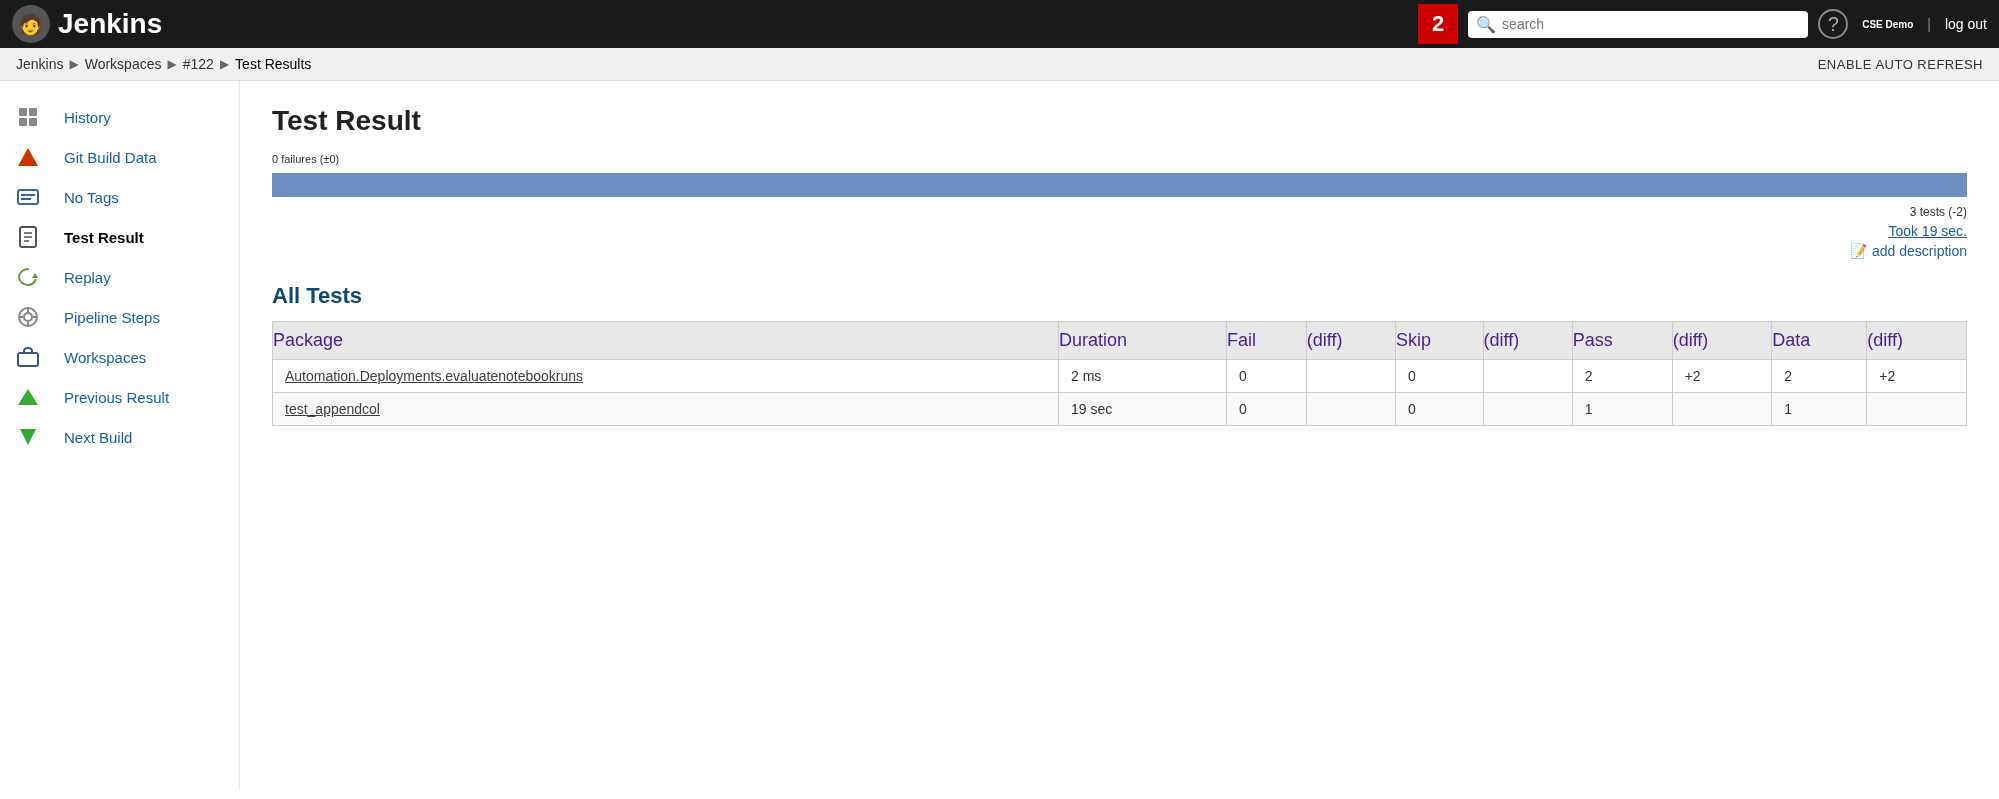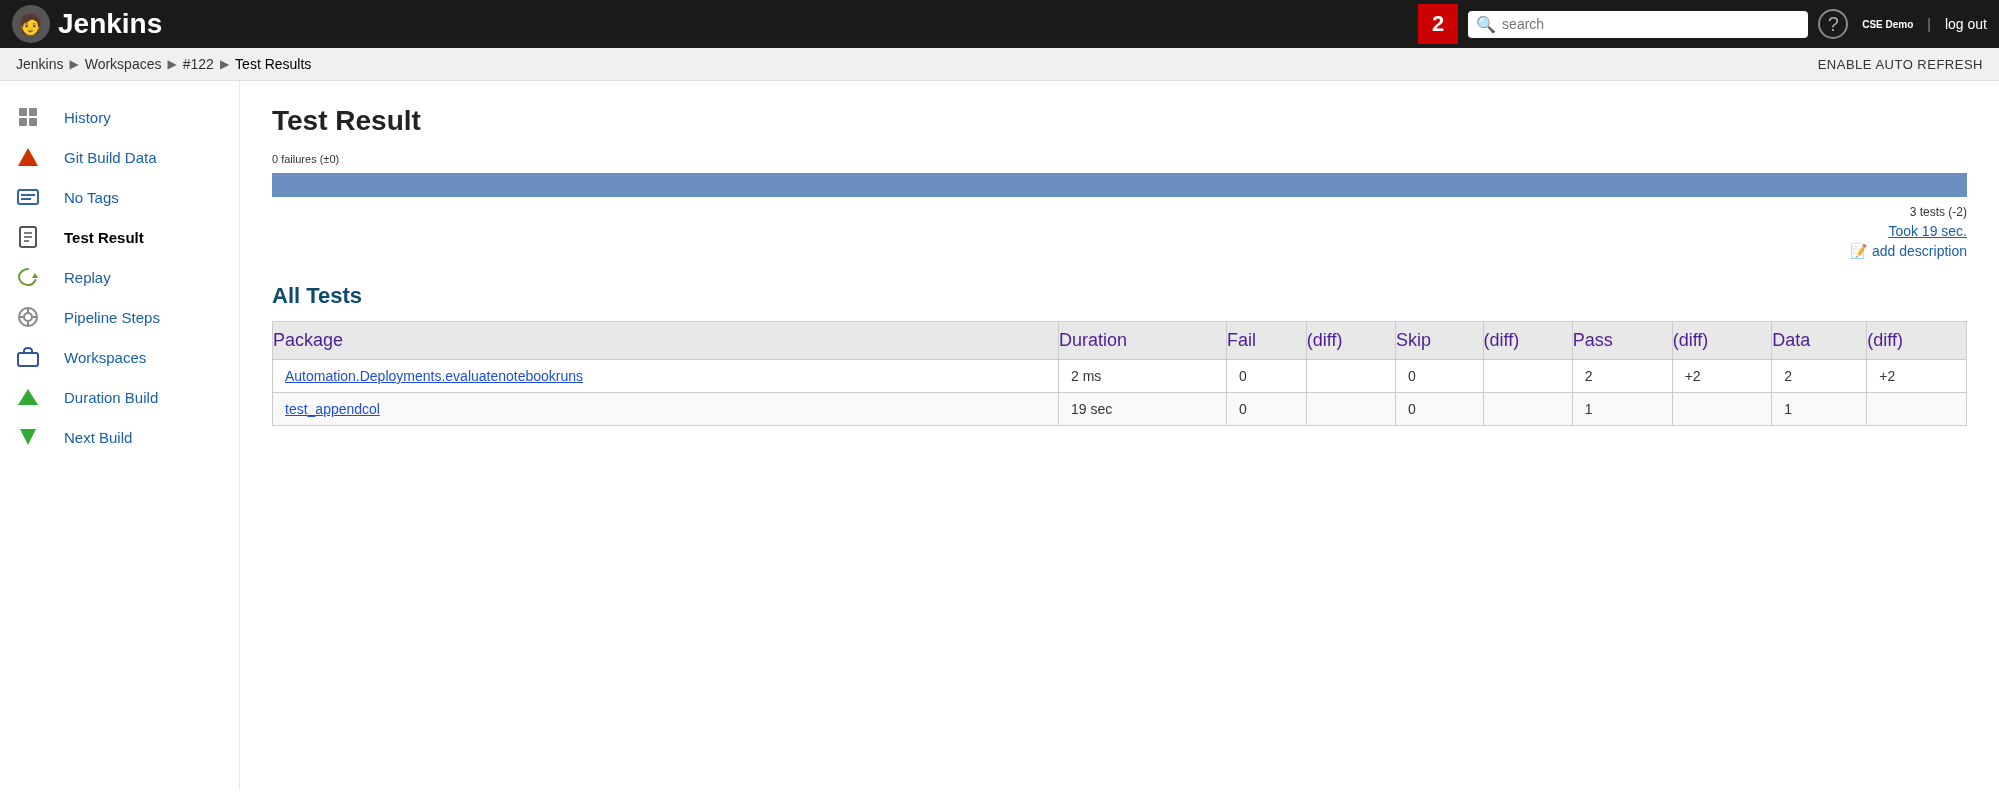--- a/index.html
+++ b/index.html
@@ -250,21 +250,21 @@
       color: #4c1d95;
     }
     .tests-table td {
       border: 1px solid #ccc;
       padding: 8px 12px;
       font-size: 14px;
       color: #333;
     }
     .tests-table tr:nth-child(even) td { background: #f9f9f9; }
     .tests-table a {
-      color: #1d4ed8;
+      color: #404040;
       text-decoration: underline;
     }
     .col-diff {
       color: #666;
       font-size: 12px;
     }
     .diff-pos { color: #336600; }
   </style>
 </head>
 <body>
@@ -381,21 +381,21 @@
       </span>
       <span class="sidebar-label">Workspaces</span>
     </a>
 
     <a class="sidebar-item" href="#">
       <span class="sidebar-icon">
         <svg width="24" height="24" viewBox="0 0 24 24">
             <polygon points="12,4 22,20 2,20" fill="#33aa33"></polygon>
           </svg>
       </span>
-      <span class="sidebar-label">Duration Build</span>
+      <span class="sidebar-label">Previous Result</span>
     </a>
 
     <a class="sidebar-item" href="#">
       <span class="sidebar-icon">
         <svg width="24" height="24" viewBox="0 0 24 24">
             <polygon points="4,4 20,4 12,20" fill="#33aa33"></polygon>
           </svg>
       </span>
       <span class="sidebar-label">Next Build</span>
     </a>

